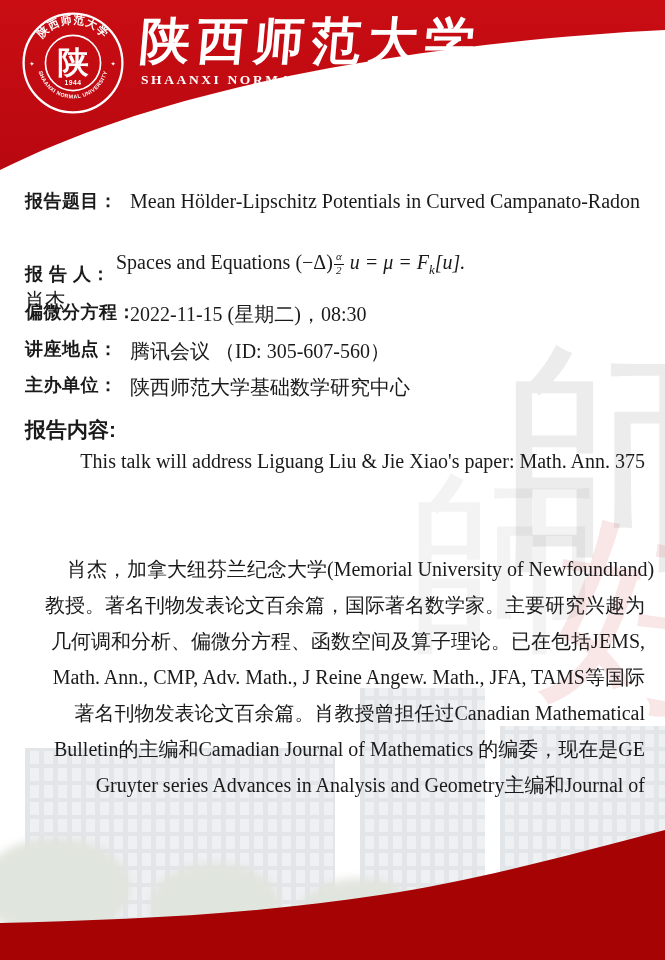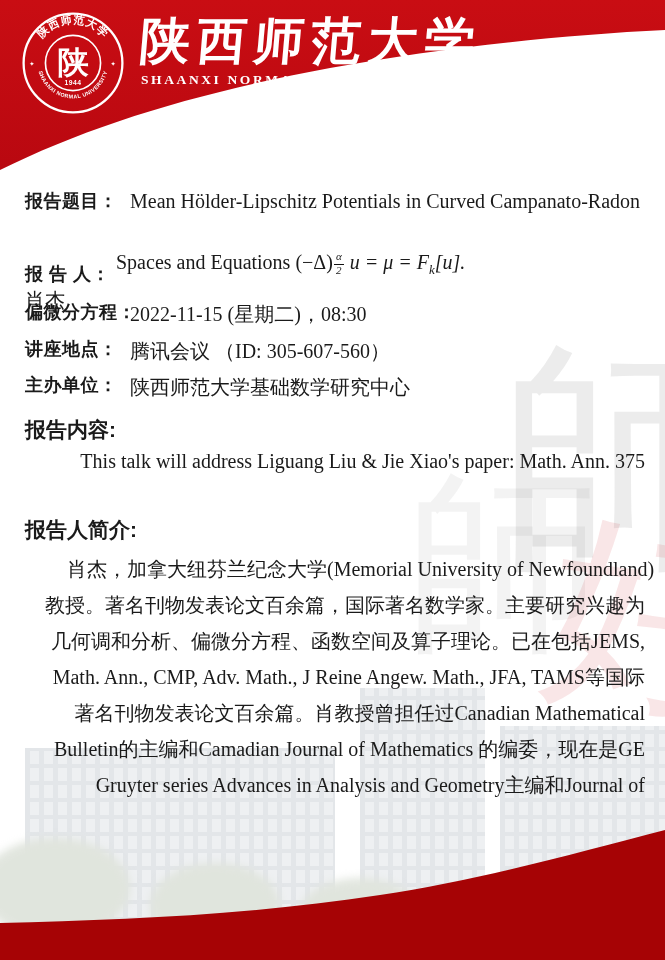--- a/index.html
+++ b/index.html
@@ -149,21 +149,20 @@
   <div class="row r-host">
     <span class="lab">主办单位：</span>
     <span class="val">陕西师范大学基础数学研究中心</span>
   </div>
 
   <div class="sec-label l-content">报告内容:</div>
   <div class="para p-content">
     <div class="ind1">This talk will address Liguang Liu &amp; Jie Xiao's paper: Math. Ann. 375</div>
   </div>
 
-  <div class="sec-label l-bio">报告人简介:</div>
   <div class="para p-bio">
     <div class="ind2">肖杰，加拿大纽芬兰纪念大学(Memorial University of Newfoundland)</div>
     <div>教授。著名刊物发表论文百余篇，国际著名数学家。主要研究兴趣为</div>
     <div>几何调和分析、偏微分方程、函数空间及算子理论。已在包括JEMS,</div>
     <div>Math. Ann., CMP, Adv. Math., J Reine Angew. Math., JFA, TAMS等国际</div>
     <div>著名刊物发表论文百余篇。肖教授曾担任过Canadian Mathematical</div>
     <div>Bulletin的主编和Camadian Journal of Mathematics 的编委，现在是GE</div>
     <div>Gruyter series Advances in Analysis and Geometry主编和Journal of</div>
   </div>
 

